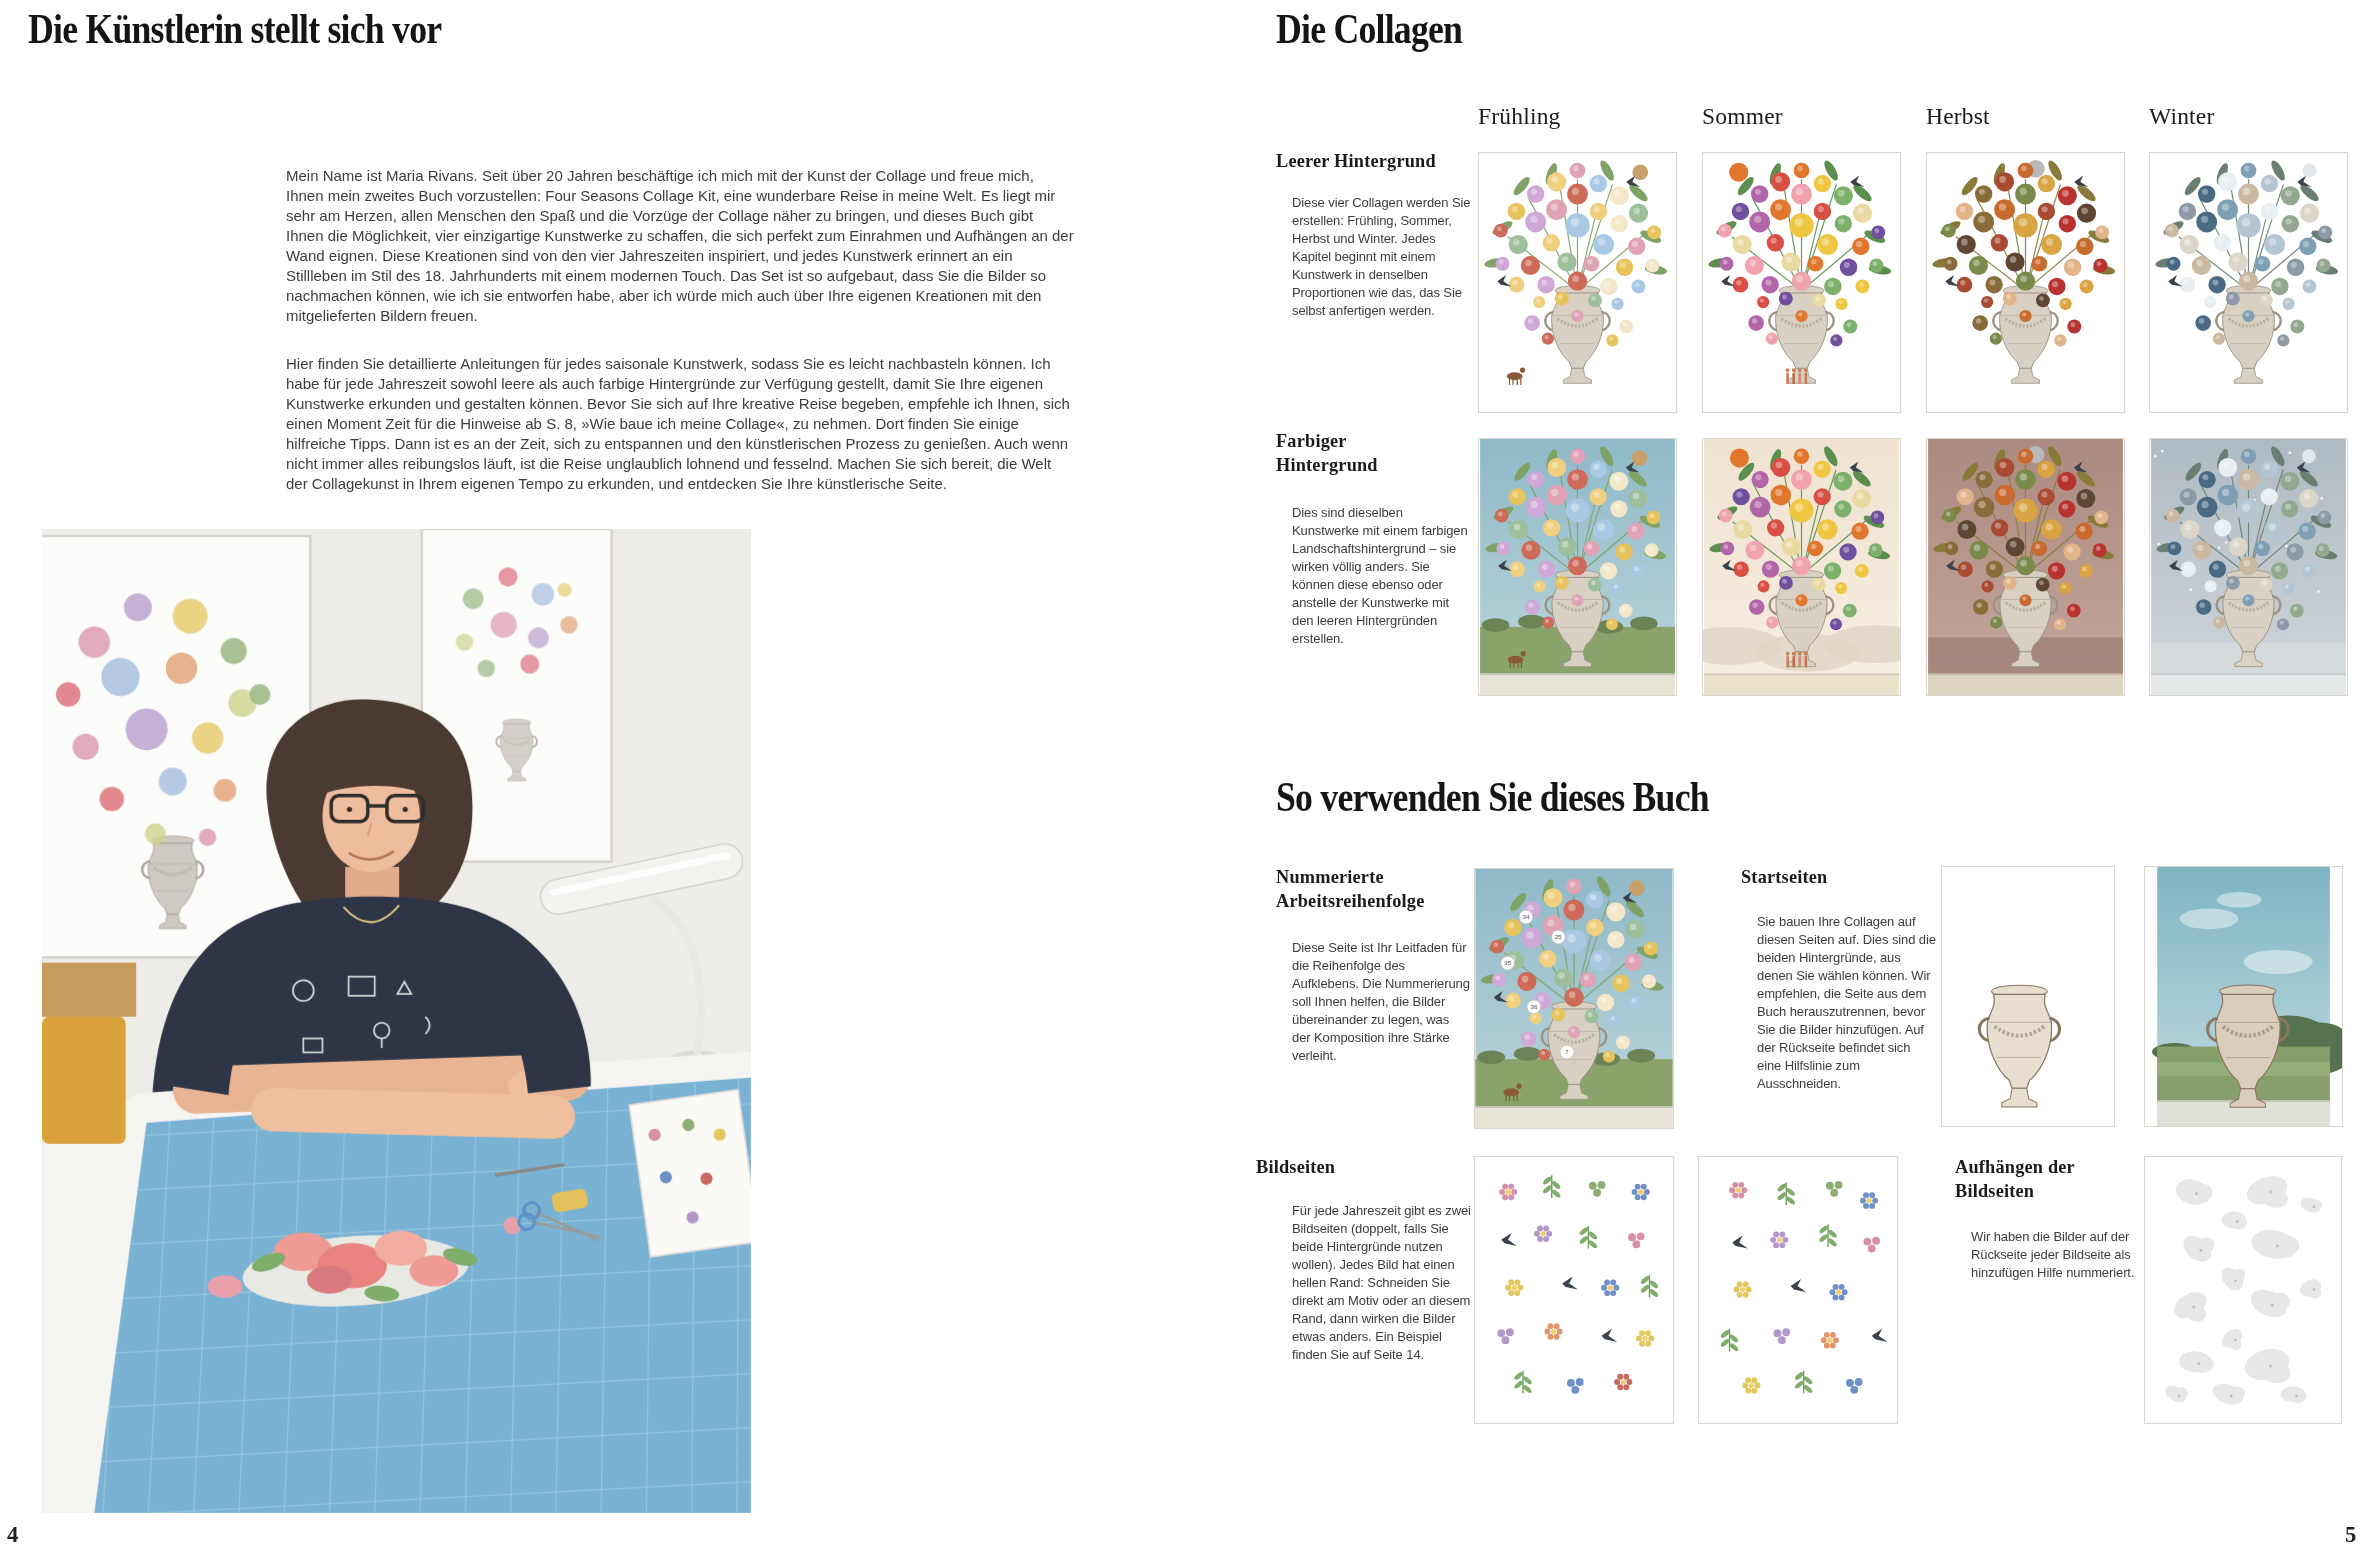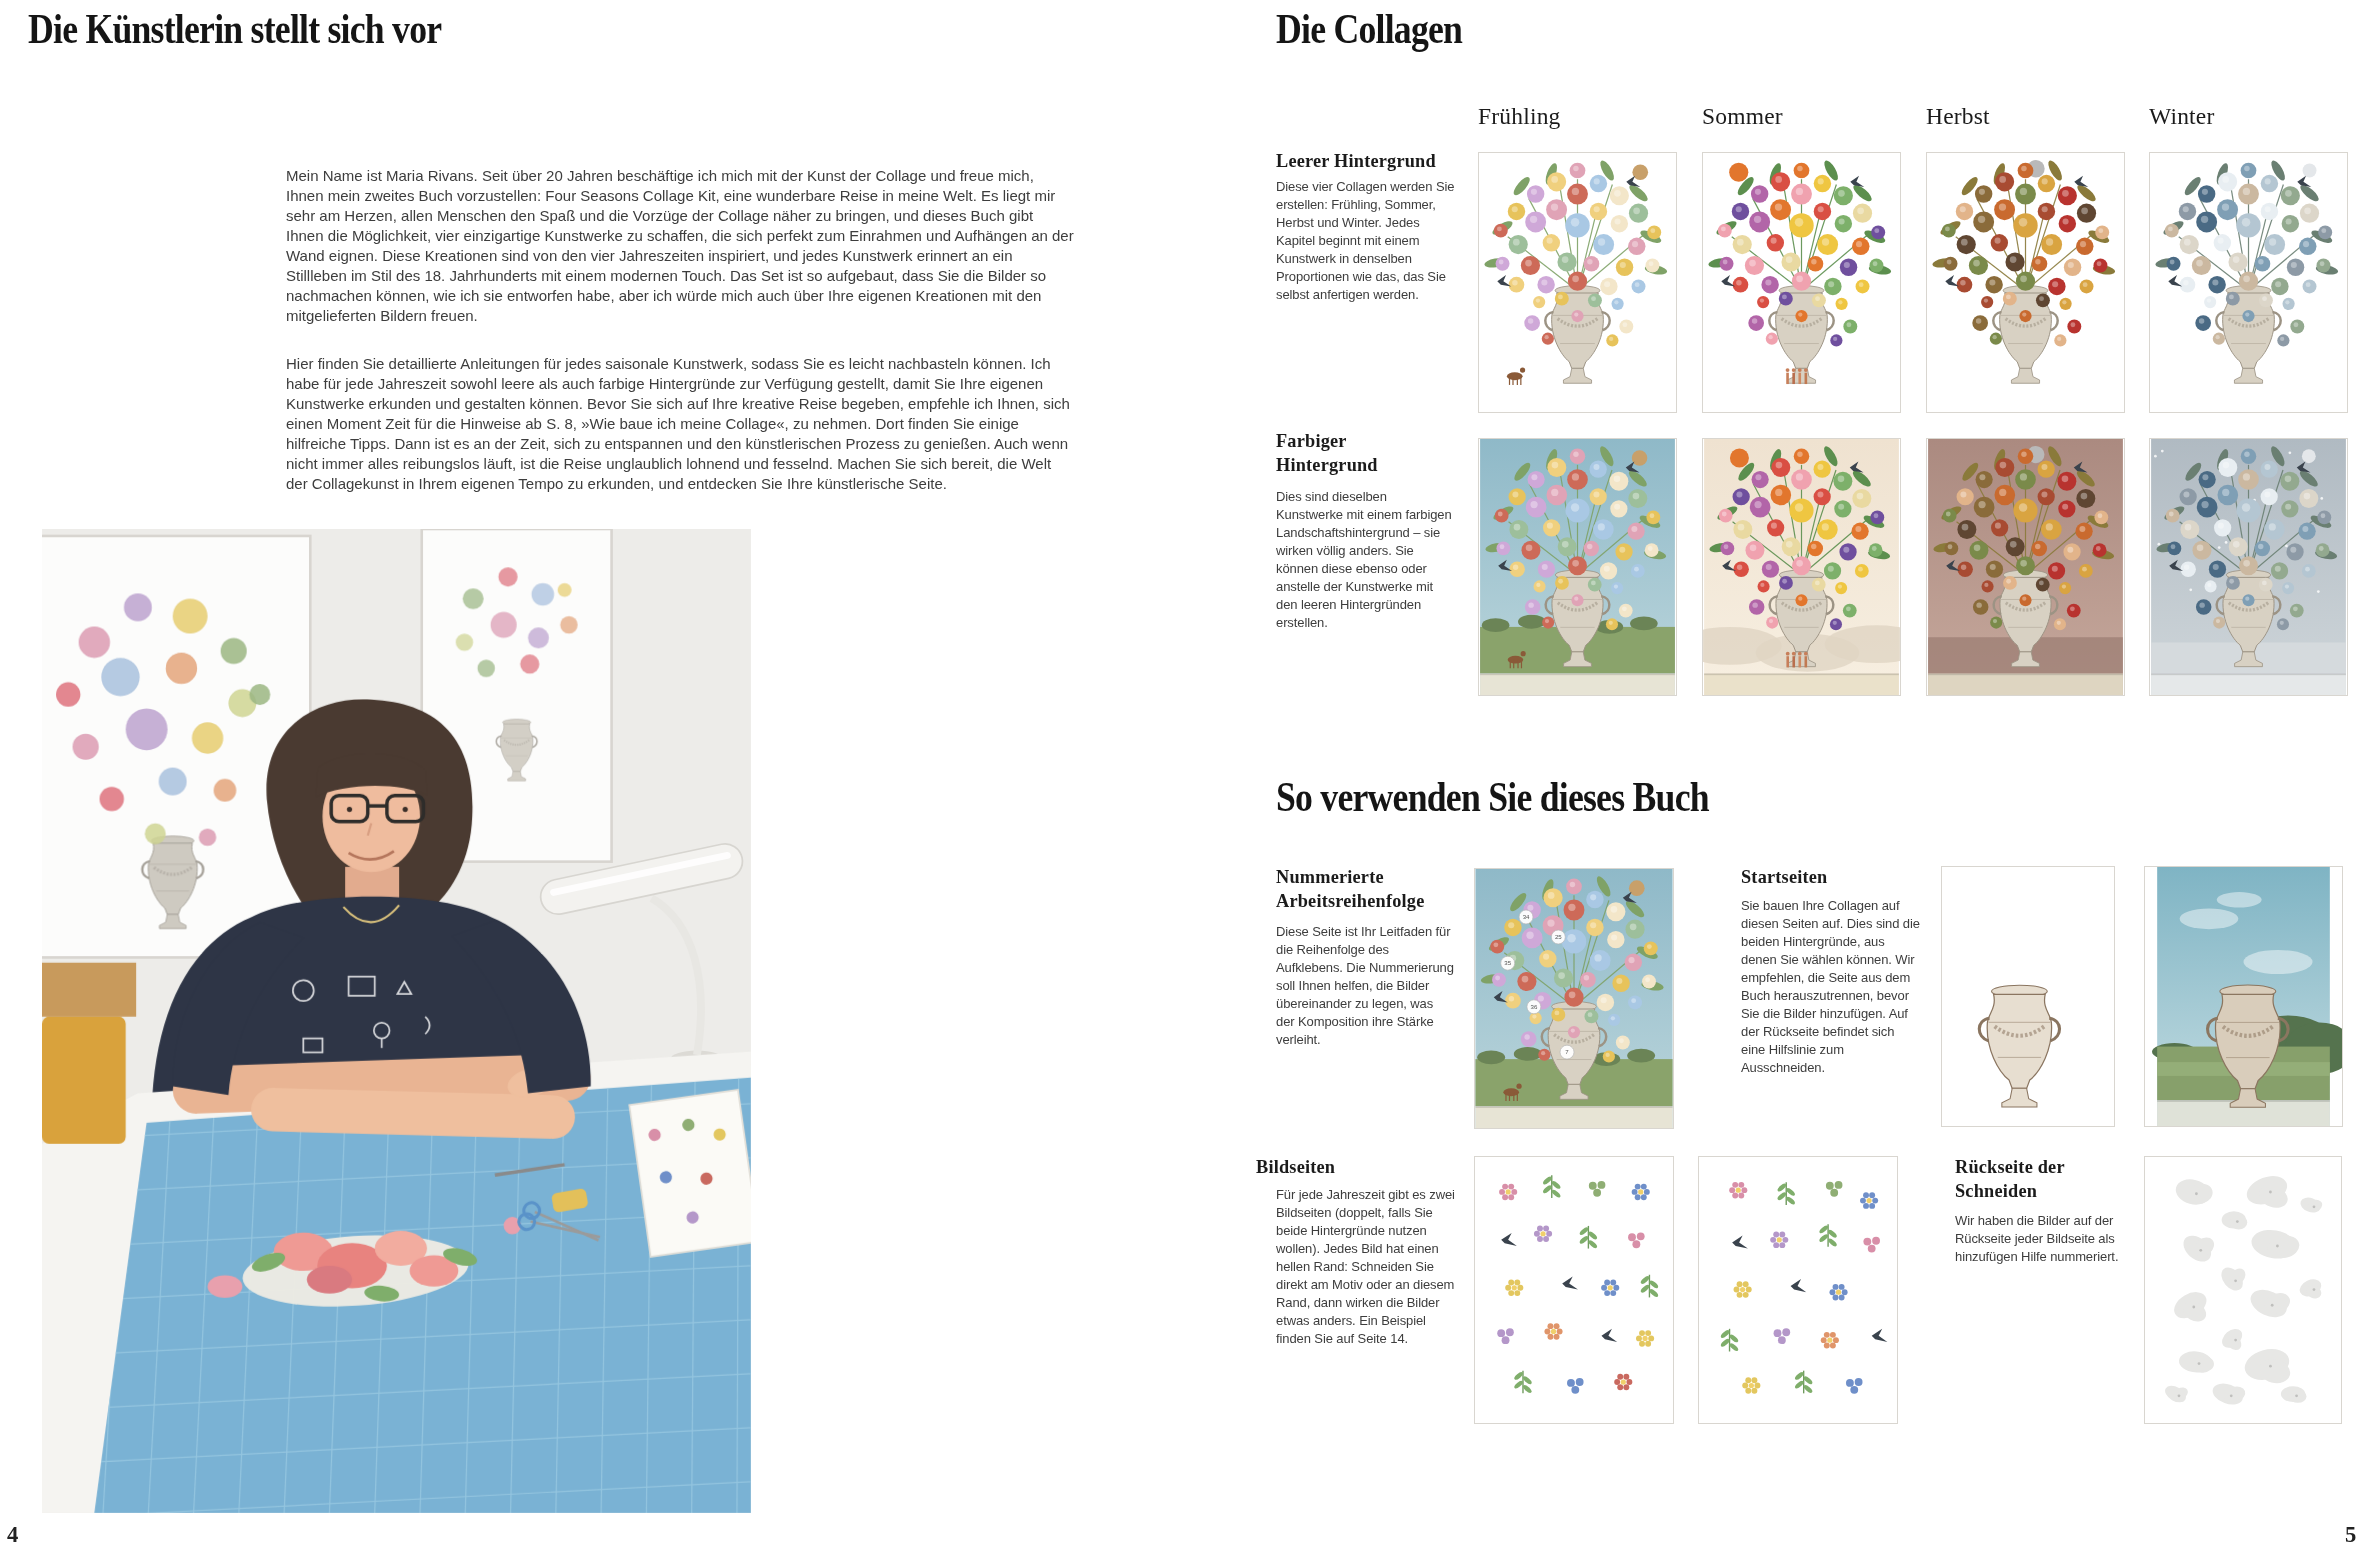--- a/index.html
+++ b/index.html
@@ -6,21 +6,21 @@
   body{width:2377px;height:1567px;position:relative;overflow:hidden;
        font-family:"Liberation Sans",sans-serif;}
   .h1{position:absolute;font-family:"Liberation Serif",serif;font-weight:700;
       font-size:42px;letter-spacing:-0.9px;color:#151515;transform:scaleX(.85);
       transform-origin:left top;white-space:nowrap;margin:0;}
   .colhead{position:absolute;font-family:"Liberation Serif",serif;font-weight:400;
       font-size:23.5px;color:#1b1b1b;letter-spacing:0.2px;}
   .sechead{position:absolute;font-family:Liberation Serif, serif;font-weight:700;
       font-size:18.3px;line-height:23.5px;color:#1b1b1b;letter-spacing:0.2px;}
   .secbody{position:absolute;width:179px;font-size:13px;line-height:18px;
-      color:#3d3d3d;letter-spacing:-0.1px;margin:0;}
+      color:#3d3d3d;letter-spacing:-0.1px;margin:16px;}
   .body-lg{position:absolute;font-size:15px;line-height:20px;color:#3d3d3d;margin:16px;}
   .pagenum{position:absolute;font-family:"Liberation Serif",serif;font-weight:700;
       font-size:22.6px;color:#222;}
   .fig{position:absolute;border:0.9px solid #d9d6d0;background:#fff;}
   .photo{position:absolute;}
 </style>
 </head>
 <body>
 
 <main>
@@ -1554,21 +1554,21 @@
         <line x1="120" y1="271" x2="120" y2="245" stroke="#6f9b5e" stroke-width="1.6"></line>
         <ellipse cx="115" cy="251" rx="6" ry="2.6" fill="#7fae6b" transform="rotate(-40 115 251)"></ellipse>
         <ellipse cx="125" cy="256" rx="6" ry="2.6" fill="#7fae6b" transform="rotate(40 125 256)"></ellipse>
         <ellipse cx="115" cy="261" rx="6" ry="2.6" fill="#7fae6b" transform="rotate(-40 115 261)"></ellipse>
         <ellipse cx="125" cy="266" rx="6" ry="2.6" fill="#7fae6b" transform="rotate(40 125 266)"></ellipse>
         <circle cx="173" cy="259" r="4.5" fill="#6f8fc9"></circle>
         <circle cx="183" cy="258" r="4.5" fill="#6f8fc9"></circle>
         <circle cx="178" cy="267" r="4.5" fill="#6f8fc9"></circle>
       </svg>
 
-    <div class="sechead" style="left:1955px;top:1156px;width:131px">Rückseite der Schneiden</div>
+    <div class="sechead" style="left:1955px;top:1156px;width:131px">Aufhängen der Bildseiten</div>
     <p class="secbody" style="left:1955px;top:1212px">Wir haben die Bilder auf der Rückseite jeder Bildseite als hinzufügen Hilfe nummeriert.</p>
 
     <svg class="fig" style="left:2144px;top:1156px;width:196px;height:266px" viewBox="0 0 225 305">
         <rect x="0" y="0" width="225" height="305" fill="#ffffff"></rect>
         <ellipse cx="55" cy="40" rx="20" ry="14" fill="#e7e7e5" transform="rotate(15 55 40)"></ellipse>
         <ellipse cx="63" cy="44.2" rx="14" ry="11.200000000000001" fill="#e7e7e5" transform="rotate(-15 55 40)"></ellipse>
         <circle cx="59" cy="42" r="1.6" fill="#bfbfbd"></circle>
         <ellipse cx="140" cy="38" rx="24" ry="15" fill="#e7e7e5" transform="rotate(-20 140 38)"></ellipse>
         <ellipse cx="149.6" cy="42.5" rx="16.799999999999997" ry="12" fill="#e7e7e5" transform="rotate(20 140 38)"></ellipse>
         <circle cx="144" cy="40" r="1.6" fill="#bfbfbd"></circle>

